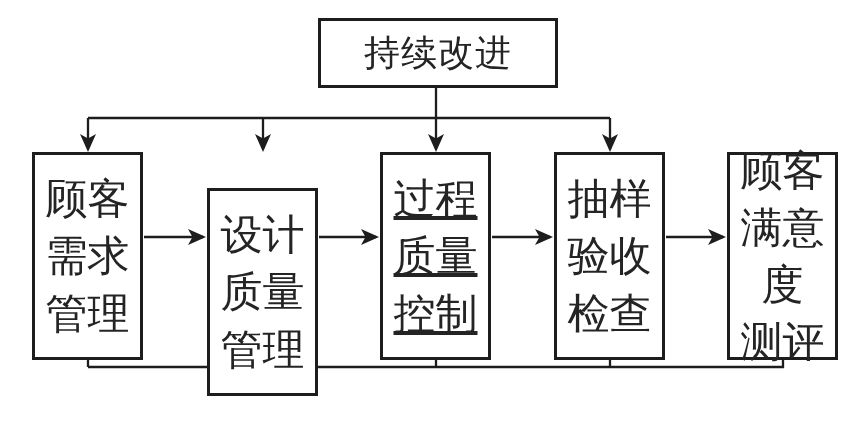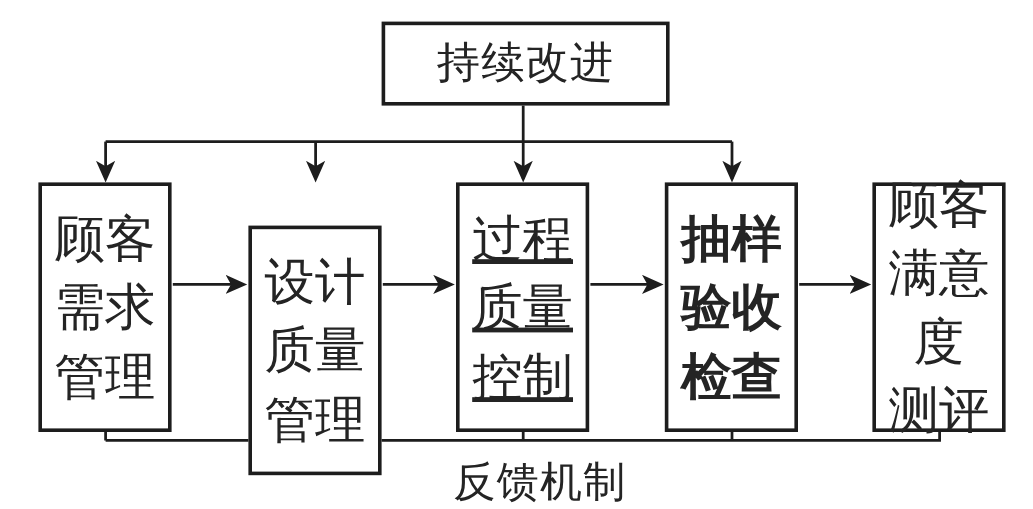--- a/index.html
+++ b/index.html
@@ -53,21 +53,21 @@
   }
   .node-label {
     white-space: pre-line;
     text-align: center;
     line-height: 1.36;
     display: block;
   }
   .pos-1 { left: 32px; }
   .pos-2 { left: 207px; margin-top: 36px; }
   .pos-3 { left: 380px; text-decoration: underline; }
-  .pos-4 { left: 554px; font-weight: bold; }
+  .pos-4 { left: 554px; }
   .pos-5 { left: 727px; }
   .feedback-label {
     position: absolute;
     left: 330px;
     top: 378px;
     width: 240px;
     text-align: center;
     font-size: 35px;
     color: #242424;
     letter-spacing: 1px;
@@ -136,15 +136,14 @@
 验收
 检查</span>
   </div>
 
   <div class="node node-process pos-5">
     <span class="node-label">顾客
 满意度
 测评</span>
   </div>
 
-  <div class="feedback-label">反馈机制</div>
 
 </div>
 
 </body></html>

